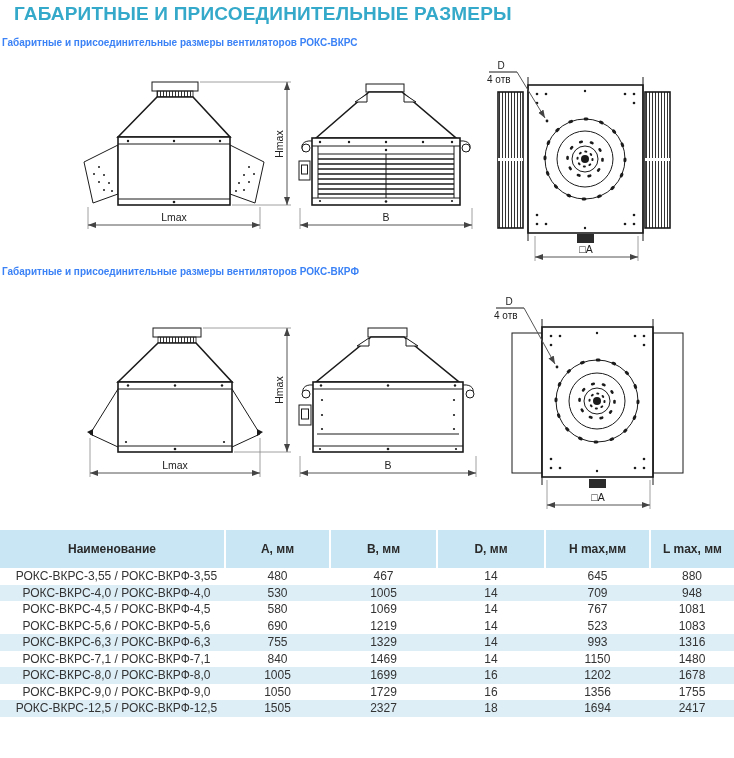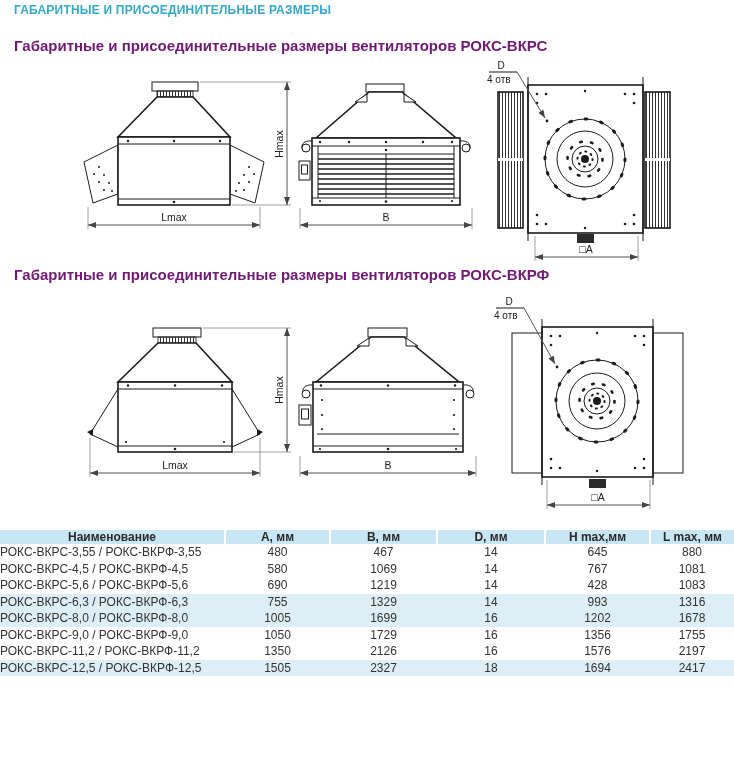--- a/index.html
+++ b/index.html
@@ -1,44 +1,44 @@
 <!DOCTYPE html>
 <html><head>
 <meta charset="utf-8">
 <style>
   html,body{margin:0;padding:0}
   body{
     width:734px;height:758px;background:#fff;position:relative;overflow:hidden;
     font-family:"Liberation Sans",sans-serif;
   }
-  .title{position:absolute;left:14px;top:3px;font-size:12px;font-weight:bold;
+  .title{position:absolute;left:14px;top:3px;font-size:19px;font-weight:bold;
          color:var(--accent,#35a9c9);letter-spacing:.2px;white-space:nowrap}
-  .subtitle{position:absolute;left:14px;font-size:15px;font-weight:bold;color:#701a75;white-space:nowrap}
+  .subtitle{position:absolute;left:2px;font-size:10px;font-weight:bold;color:#3b82f6;white-space:nowrap}
   #sub1{top:37px}
   #sub2{top:266px}
   svg.draw{position:absolute;left:0}
   #svg1{top:58px}
   #svg2{top:288px}
   svg text{font-family:"Liberation Sans",sans-serif;fill:#222}
   .dtxt{font-size:10.5px}
   .stxt{font-size:10px}
   .ln{stroke:#1b1b1b;fill:none;stroke-width:1}
   .ln2{stroke:#1b1b1b;fill:#fff;stroke-width:1.6}
   .fw{stroke:#1b1b1b;fill:#fff;stroke-width:1}
   .dim{stroke:#555;stroke-width:1;fill:none}
   .ext{stroke:#888;stroke-width:.8;fill:none}
   .dot{fill:#1b1b1b}
   .boltring{fill:none;stroke:#1b1b1b;stroke-linecap:round}
   table{position:absolute;top:530px;left:0;width:734px;border-collapse:collapse;
         table-layout:fixed;font-size:12px;color:#333}
-  th{background:var(--thbg,#c8e6f3);font-weight:bold;height:14px;color:#2a2a2a;
+  th{background:var(--thbg,#c8e6f3);font-weight:bold;height:38px;color:#2a2a2a;
      font-size:12px;border-left:2px solid #fff;padding:0}
   th:first-child{border-left:none}
   td{height:16.5px;text-align:center;padding:0;font-size:12px}
-  td.name{text-align:left;}
+  td.name{text-align:center;padding-left:8px}
   tr.alt td{background:var(--altbg,#ddeef7)}
 </style>
 </head>
 <body style="--accent: #35a9c9; --thbg: #c8e6f3; --altbg: #ddeef7;">
 
 <div class="title">ГАБАРИТНЫЕ И ПРИСОЕДИНИТЕЛЬНЫЕ РАЗМЕРЫ</div>
 <div class="subtitle" id="sub1">Габаритные и присоединительные размеры вентиляторов РОКС-ВКРС</div>
 
 <svg id="svg1" class="draw" width="734" height="206" viewBox="0 0 734 206">
   <defs>
@@ -321,68 +321,76 @@
   </thead>
   <tbody>
       <tr>
         <td class="name">РОКС-ВКРС-3,55 / РОКС-ВКРФ-3,55</td>
         <td>480</td>
         <td>467</td>
         <td>14</td>
         <td>645</td>
         <td>880</td>
       </tr>
+      <tr class="alt">
+        <td class="name">РОКС-ВКРС-4,0 / РОКС-ВКРФ-4,0</td>
+        <td>530</td>
+        <td>1005</td>
+        <td>14</td>
+        <td>709</td>
+        <td>948</td>
+      </tr>
       <tr>
         <td class="name">РОКС-ВКРС-4,5 / РОКС-ВКРФ-4,5</td>
         <td>580</td>
         <td>1069</td>
         <td>14</td>
         <td>767</td>
         <td>1081</td>
       </tr>
       <tr>
         <td class="name">РОКС-ВКРС-5,6 / РОКС-ВКРФ-5,6</td>
         <td>690</td>
         <td>1219</td>
         <td>14</td>
-        <td>428</td>
+        <td>523</td>
         <td>1083</td>
       </tr>
       <tr class="alt">
         <td class="name">РОКС-ВКРС-6,3 / РОКС-ВКРФ-6,3</td>
         <td>755</td>
         <td>1329</td>
         <td>14</td>
         <td>993</td>
         <td>1316</td>
+      </tr>
+      <tr>
+        <td class="name">РОКС-ВКРС-7,1 / РОКС-ВКРФ-7,1</td>
+        <td>840</td>
+        <td>1469</td>
+        <td>14</td>
+        <td>1150</td>
+        <td>1480</td>
       </tr>
       <tr class="alt">
         <td class="name">РОКС-ВКРС-8,0 / РОКС-ВКРФ-8,0</td>
         <td>1005</td>
         <td>1699</td>
         <td>16</td>
         <td>1202</td>
         <td>1678</td>
       </tr>
       <tr>
         <td class="name">РОКС-ВКРС-9,0 / РОКС-ВКРФ-9,0</td>
         <td>1050</td>
         <td>1729</td>
         <td>16</td>
         <td>1356</td>
         <td>1755</td>
       </tr>
-      <tr>
-        <td class="name">РОКС-ВКРС-11,2 / РОКС-ВКРФ-11,2</td>
-        <td>1350</td>
-        <td>2126</td>
-        <td>16</td>
-        <td>1576</td>
-        <td>2197</td>
-      </tr>
       <tr class="alt">
         <td class="name">РОКС-ВКРС-12,5 / РОКС-ВКРФ-12,5</td>
         <td>1505</td>
         <td>2327</td>
         <td>18</td>
         <td>1694</td>
         <td>2417</td>
       </tr>
     </tbody>
 </table>

